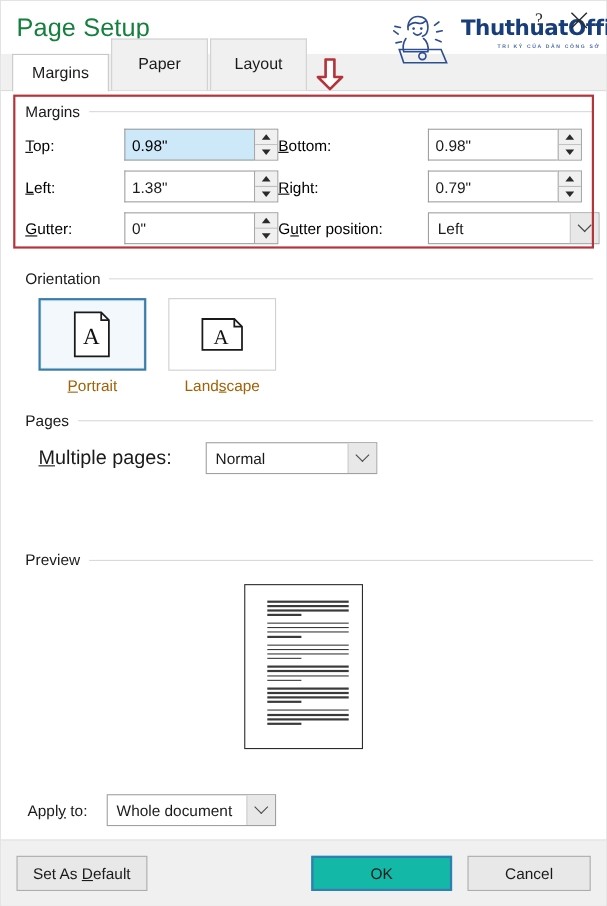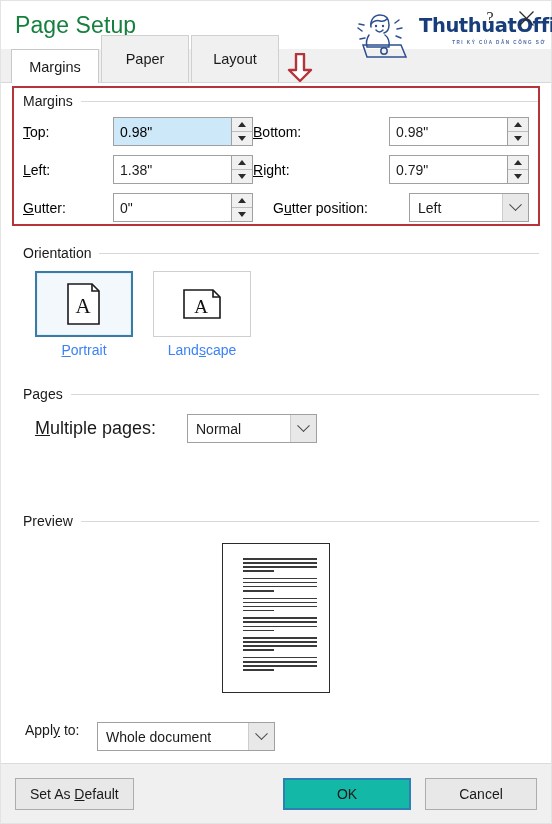--- a/index.html
+++ b/index.html
@@ -208,21 +208,21 @@
     width: 98px; height: 66px;
     border: 1px solid #cfcfcf;
     background: #ffffff;
     display: flex; align-items: center; justify-content: center;
   }
   .orient-box.selected {
     border: 2px solid #3a7ca8;
     background: #f2f8fc;
     box-shadow: inset 0 0 0 1px #e3eff7;
   }
-  .orient-caption { font-size: 14px; margin-top: 5px; color: #3b82f6; }
+  .orient-caption { font-size: 14px; margin-top: 5px; color: #a16207; }
 
   
   .pages-row { display: flex; align-items: center; padding-left: 12px; margin-top: 6px; }
   .pages-label { font-size: 18px; width: 152px; flex: 0 0 152px; }
 
   
   .preview-wrap {
     display: flex; justify-content: center;
     margin-top: 14px;
   }
@@ -233,21 +233,21 @@
     padding: 14px 12px 0 20px;
   }
   .pv-para { margin-bottom: 6px; }
   .pv-line {
     height: 1.5px; background: #3a3a3a; margin-bottom: 2.6px;
   }
   .pv-line.short { width: 42%; }
 
   
   .applyto-row {
-    display: flex; align-items: flex-start;
+    display: flex; align-items: center;
     padding-left: 12px; margin-top: auto; margin-bottom: 12px;
   }
   .applyto-label { font-size: 14px; width: 72px; flex: 0 0 72px; }
 
   
   .footer {
     flex: 0 0 60px; height: 60px;
     background: #f0f0f0;
     border-top: 1px solid #dcdcdc;
     display: flex; align-items: center;
@@ -412,21 +412,21 @@
                     <i class="tri-up"></i>
                   </span>
                 <span>
                     <i class="tri-dn"></i>
                   </span>
               </div>
             </div>
           </div>
           <div class="mg-cell">
             <div class="mg-label wide">G<span class="u">u</span>tter position:</div>
-            <div class="combo" style="width:120px">
+            <div class="combo" style="width:156px">
               <div class="val">Left</div>
               <div class="arrowbox">
                 <i class="chev"></i>
               </div>
             </div>
           </div>
         </div>
 
       </div>
     </div>
@@ -455,29 +455,29 @@
                 <path d="M33 4 V11 H40" fill="none" stroke="#1a1a1a" stroke-width="1.6"></path>
                 <text x="21" y="27" text-anchor="middle" font-family="Liberation Serif, serif" font-size="19" fill="#111">A</text>
               </svg>
             </div>
             <div class="orient-caption">Land<span class="u">s</span>cape</div>
           </div>
         </div>
       </div>
     </div>
 
-    <div class="group" style="margin-top:28px">
+    <div class="group" style="margin-top:16px">
       <div class="group-title">
         <span class="caption">Pages</span>
         <span class="rule"></span>
       </div>
       <div class="group-inner" style="padding-top:6px">
         <div class="pages-row">
           <div class="pages-label"><span class="u">M</span>ultiple pages:</div>
-          <div class="combo" style="width:130px">
+          <div class="combo" style="width:156px">
             <div class="val">Normal</div>
             <div class="arrowbox">
               <i class="chev"></i>
             </div>
           </div>
         </div>
       </div>
     </div>
 
     <div class="group" style="margin-top:70px">
@@ -522,21 +522,21 @@
             <div class="pv-line"></div>
             <div class="pv-line"></div>
             <div class="pv-line short"></div>
           </div>
         </div>
       </div>
     </div>
 
     <div class="applyto-row">
       <div class="applyto-label">Appl<span class="u">y</span> to:</div>
-      <div class="combo" style="width:178px">
+      <div class="combo" style="width:154px">
         <div class="val">Whole document</div>
         <div class="arrowbox">
           <i class="chev"></i>
         </div>
       </div>
     </div>
   </div>
 
   <div class="footer">
     <div class="btn">

